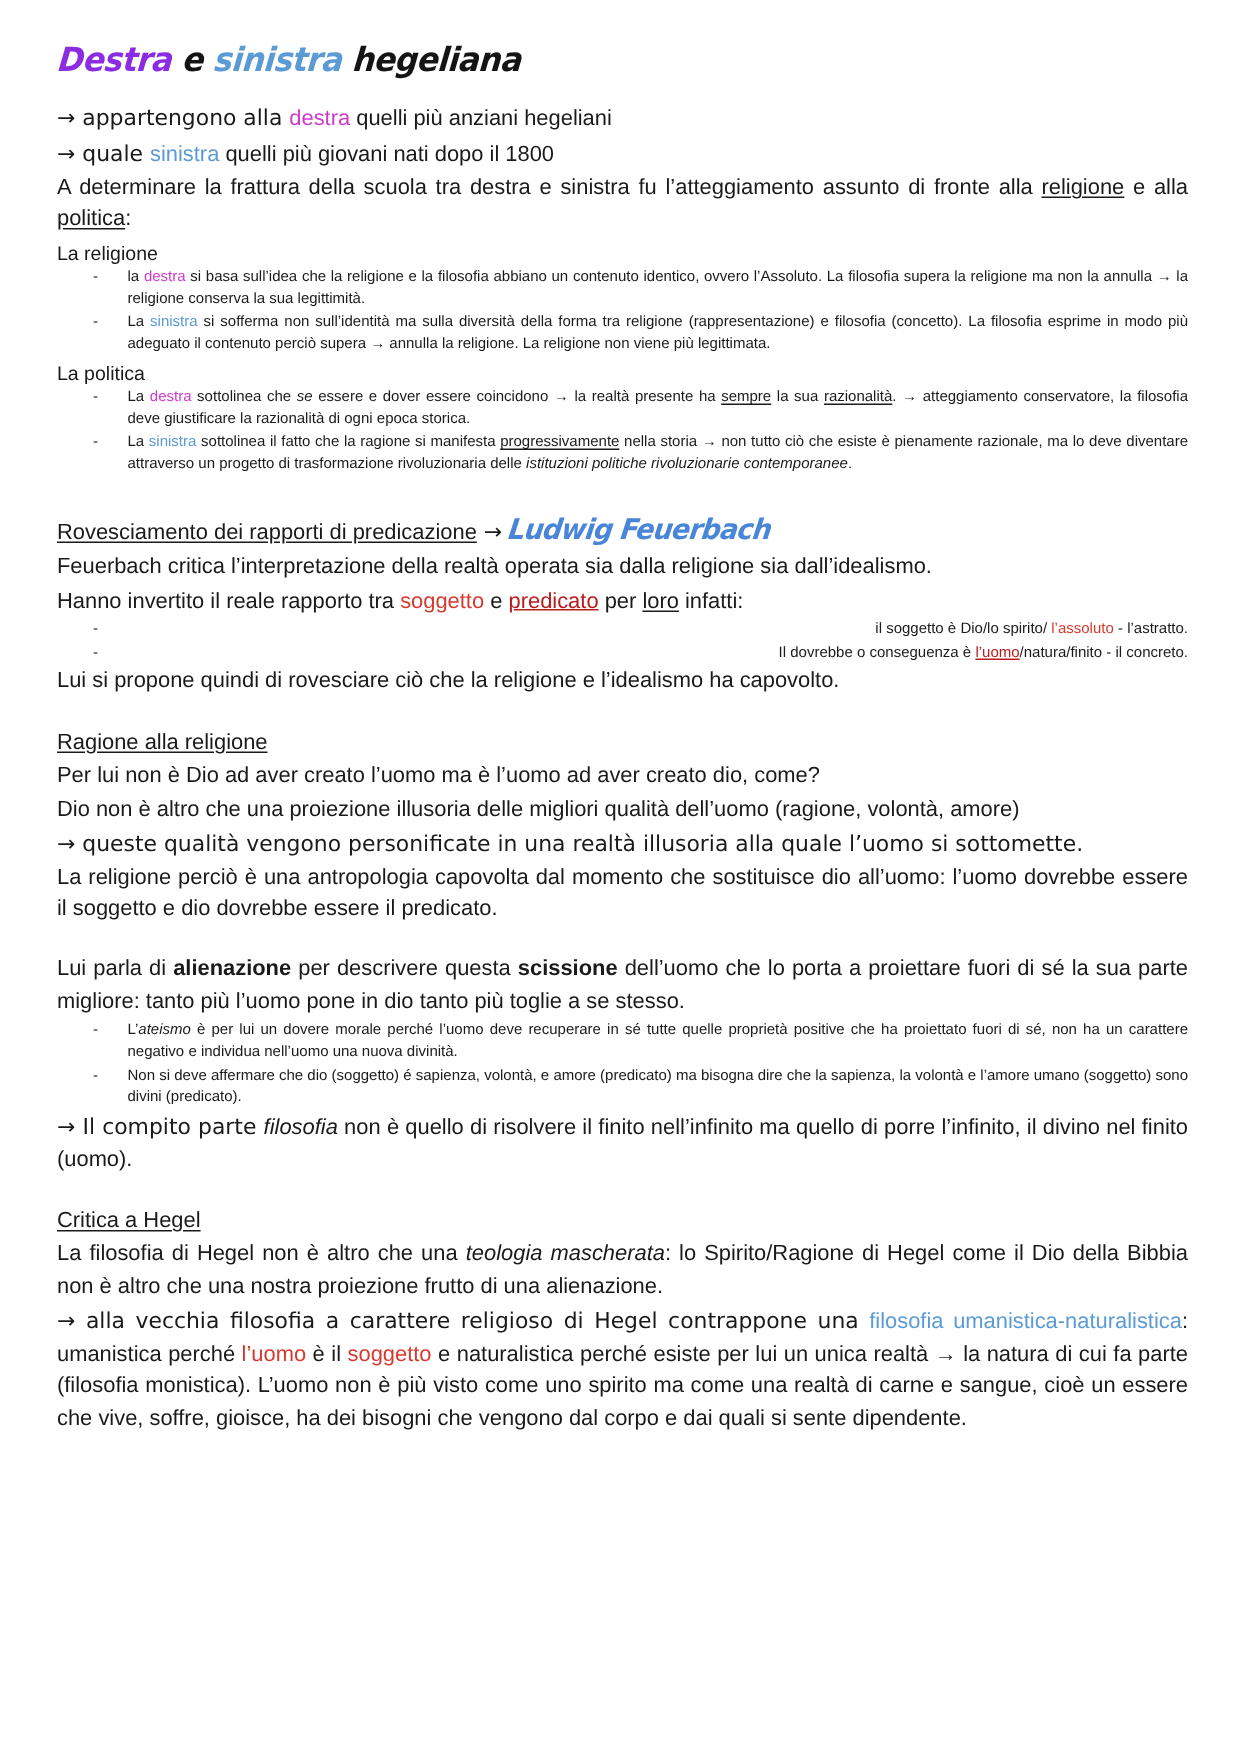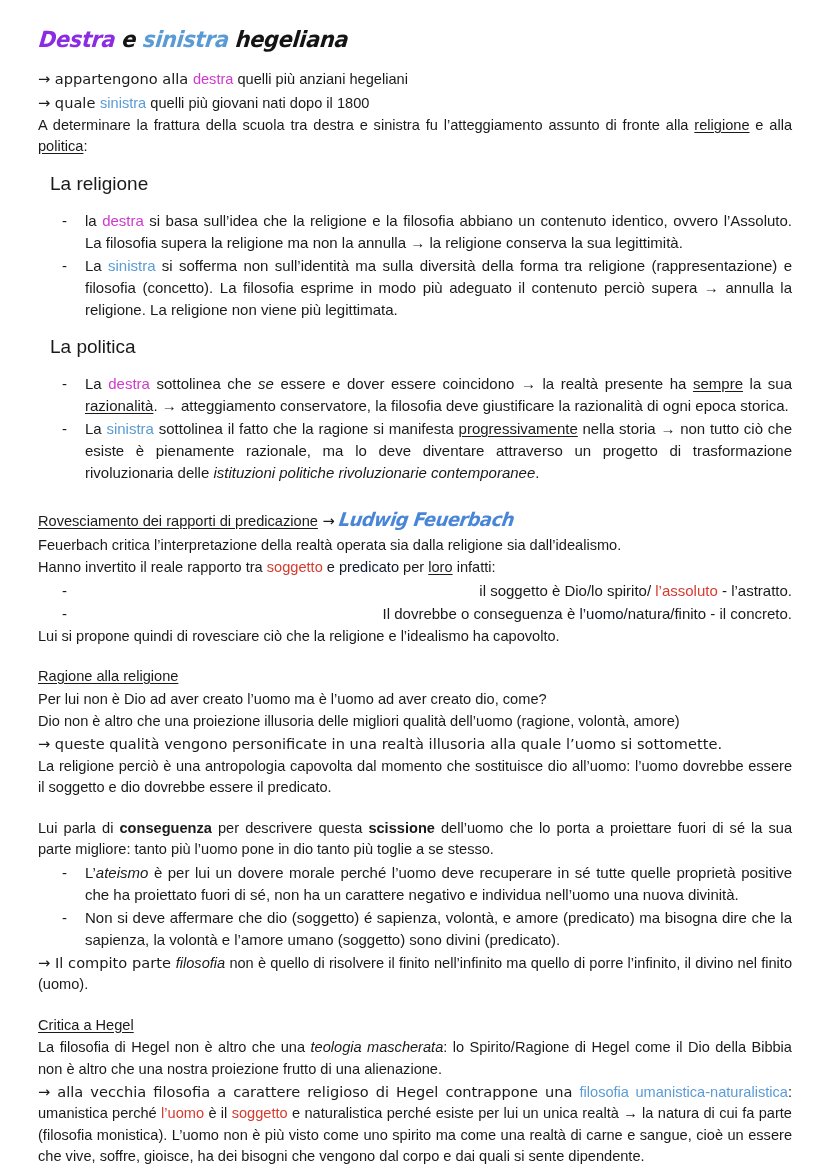--- a/index.html
+++ b/index.html
@@ -62,57 +62,57 @@
   
   ul.bullets {
     list-style: none;
     margin: 0;
     padding: 0;
   }
   ul.bullets > li {
     position: relative;
     padding-left: 47px;
     margin: 0 0 1px 0;
-    font-size: 15px;
+    font-size: 10px;
     line-height: 1.47;
     text-align: justify;
     text-justify: inter-word;
   }
   ul.bullets > li.nojust { text-align: right; }
   ul.bullets > li::before {
     content: "-";
     position: absolute;
     left: 24px;
     top: 0;
     color: #1a1a1a;
   }
 
   
   .c-magenta { color: #CE3ACE; }
   .c-blue    { color: #5B9BD5; }
   .c-red     { color: #D63A2F; }
-  .c-green   { color: #0f172a; }
+  .c-green   { color: #b91c1c; text-decoration: underline; }
   .u  { text-decoration: underline; text-underline-offset: 2px; }
   .i  { font-style: italic; }
   .b  { font-weight: bold; }
   .arrow { font-family: "DejaVu Sans", sans-serif; }
 
   
   .handwritten {
     font-family: "DejaVu Sans", sans-serif;
     font-style: italic;
     font-weight: bold;
     font-size: 18px;
     color: #4A86D8;
     letter-spacing: -0.6px;
     display: inline-block;
     transform: skewX(-8deg) scaleY(1.05);
     text-decoration: none;
   }
-  .section-head { font-size: 19px; line-height: 1.47; margin: 12px; }
+  .section-head { font-size: 13px; line-height: 1.47; margin: 0; }
 </style>
 </head>
 <body>
 
 <div id="page">
 
   <h1 class="doc-title">
     <span class="w t-purple">Destra</span>
     <span class="w t-black">e</span>
     <span class="w t-blue">sinistra</span>
@@ -159,21 +159,21 @@
 
   <p class="para"><span class="u">Ragione alla religione</span></p>
 
   <p class="para">Per lui non è Dio ad aver creato l’uomo ma è l’uomo ad aver creato dio, come?</p>
   <p class="para">Dio non è altro che una proiezione illusoria delle migliori qualità dell’uomo (ragione, volontà, amore)</p>
   <p class="para arrow">→ queste qualità vengono personificate in una realtà illusoria alla quale l’uomo si sottomette.</p>
   <p class="para just">La religione perciò è una antropologia capovolta dal momento che sostituisce dio all’uomo: l’uomo dovrebbe essere il soggetto e dio dovrebbe essere il predicato.</p>
 
   <div class="spacer-md"></div>
 
-  <p class="para just"><span>Lui parla di </span><span class="b">conseguenza</span><span> per descrivere questa </span><span class="b">scissione</span><span> dell’uomo che lo porta a proiettare fuori di sé la sua parte migliore: tanto più l’uomo pone in dio tanto più toglie a se stesso.</span></p>
+  <p class="para just"><span>Lui parla di </span><span class="b">alienazione</span><span> per descrivere questa </span><span class="b">scissione</span><span> dell’uomo che lo porta a proiettare fuori di sé la sua parte migliore: tanto più l’uomo pone in dio tanto più toglie a se stesso.</span></p>
 
   <ul class="bullets">
     <li><span>L’</span><span class="i">ateismo</span><span> è per lui un dovere morale perché l’uomo deve recuperare in sé tutte quelle proprietà positive che ha proiettato fuori di sé, non ha un carattere negativo e individua nell’uomo una nuova divinità.</span></li>
     <li><span>Non si deve affermare che dio (soggetto) é sapienza, volontà, e amore (predicato) ma bisogna dire che la sapienza, la volontà e l’amore umano (soggetto) sono divini (predicato).</span></li>
   </ul>
 
   <p class="para just"><span class="arrow">→ Il compito parte </span><span class="i">filosofia</span><span> non è quello di risolvere il finito nell’infinito ma quello di porre l’infinito, il divino nel finito (uomo).</span></p>
 
   <div class="spacer-md"></div>
 

